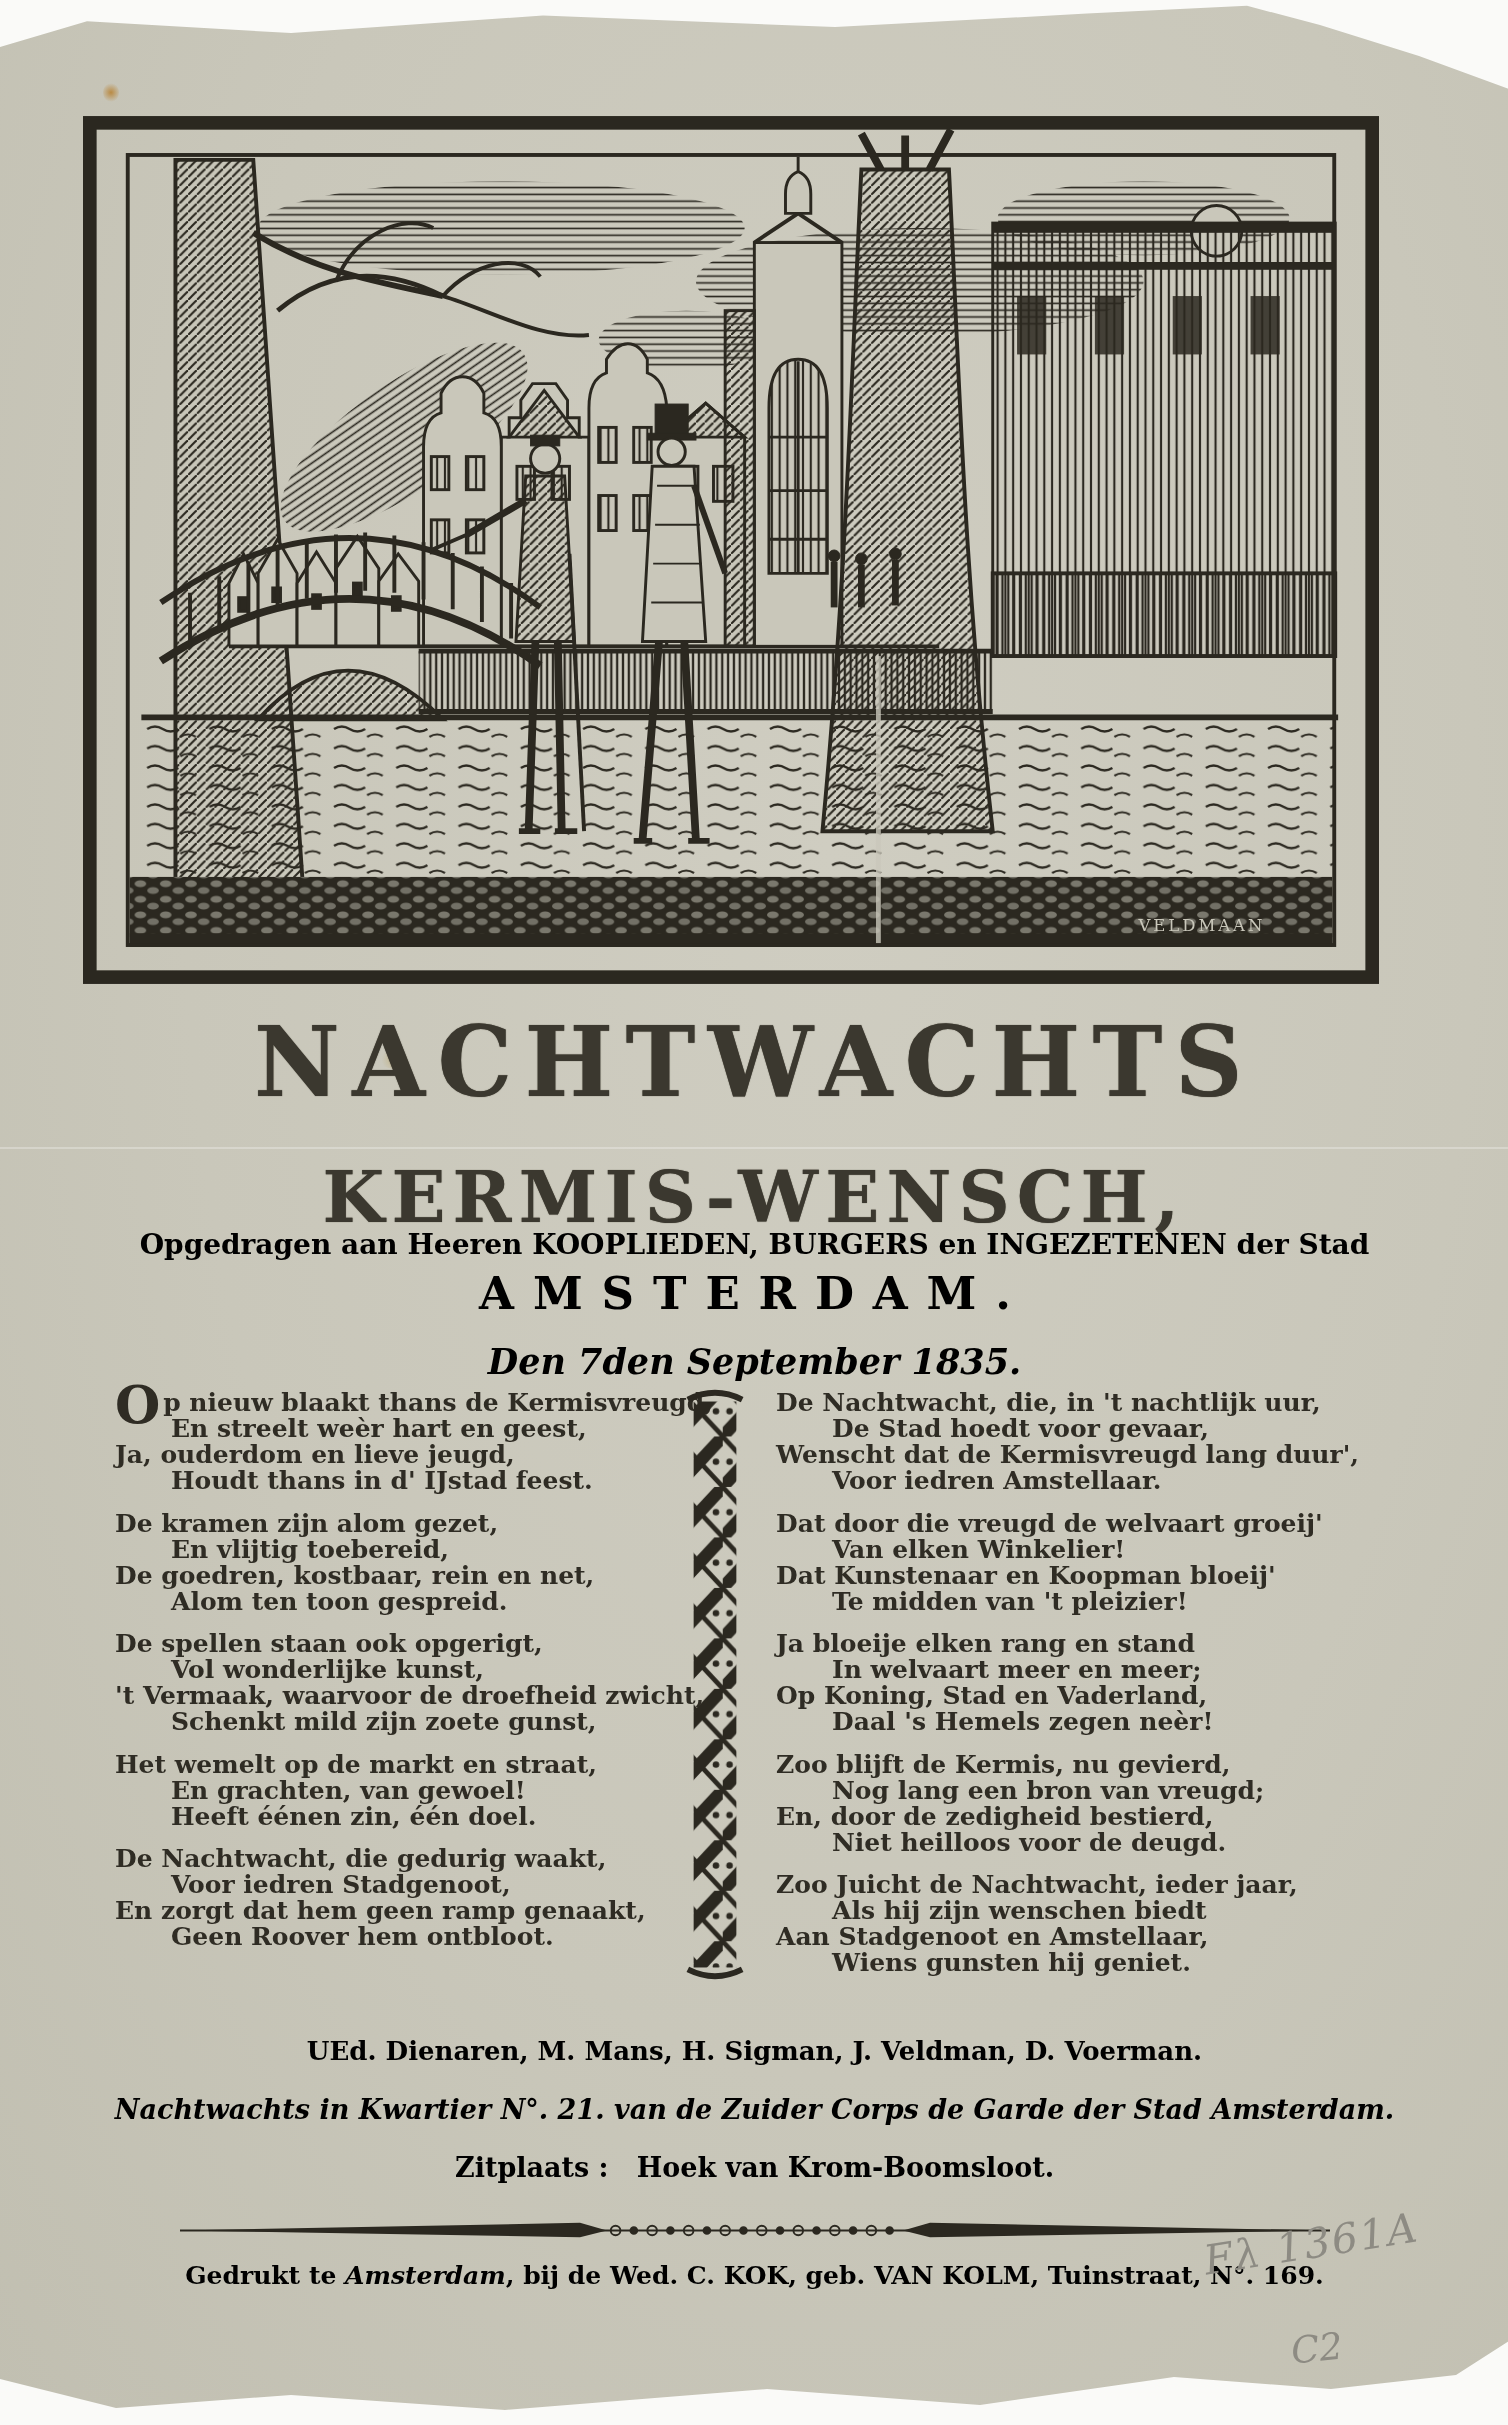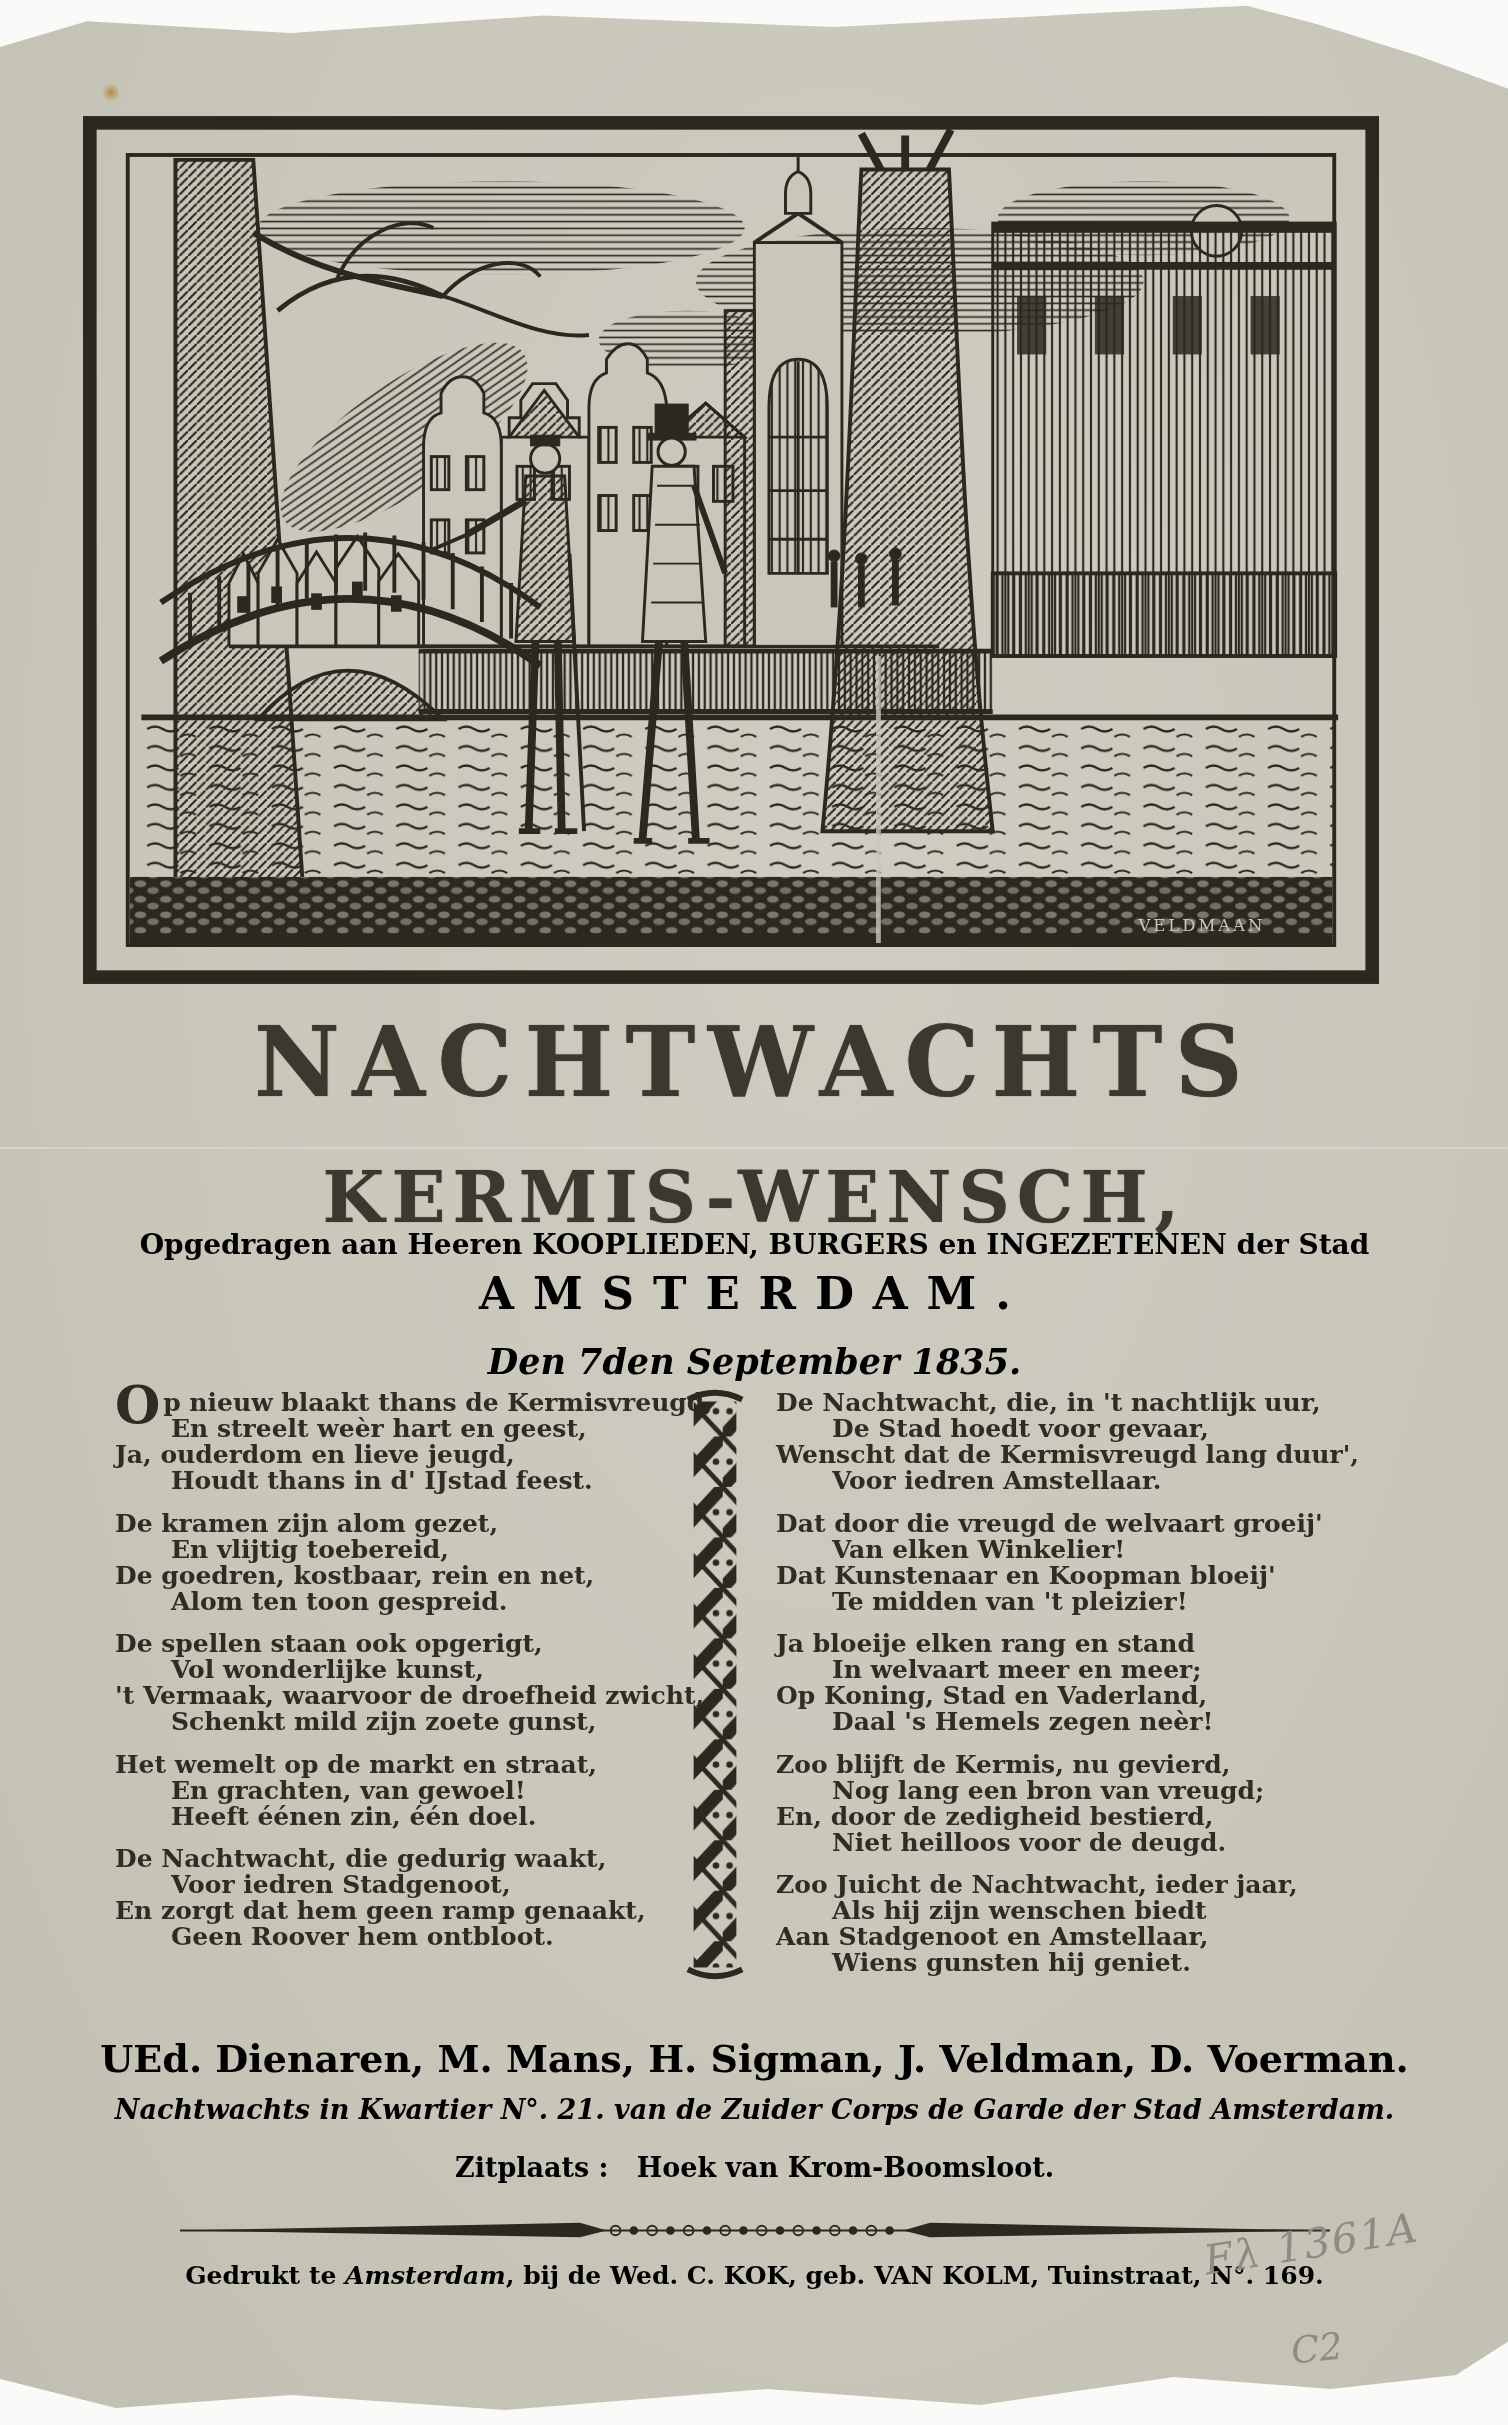--- a/index.html
+++ b/index.html
@@ -24,21 +24,21 @@
   .dedication{top:1228px;font-size:28px;font-weight:bold;}
   .cityline{top:1267px;font-size:45px;font-weight:bold;letter-spacing:.42em;}
   .dateline{top:1341px;font-size:35px;font-weight:bold;font-style:italic;}
   .poemcol{position:absolute;top:1390px;color:#2f2c24;}
   .poemcol.left{left:115px;width:582px;}
   .poemcol.right{left:776px;width:621px;}
   .stanza{margin-bottom:16.5px;}
   .vline{font-size:25px;line-height:26px;font-weight:bold;white-space:nowrap;}
   .vline.ind{padding-left:56px;}
   .dropcap{font-size:52px;line-height:0;vertical-align:-11.6px;margin-right:2.9px;display:inline-block;}
-  .servants{top:2036px;font-size:38px;font-weight:bold;}
+  .servants{top:2036px;font-size:26px;font-weight:bold;}
   .quarter{top:2094px;font-size:27px;font-weight:bold;font-style:italic;}
   .seat{top:2152px;font-size:27px;font-weight:bold;}
   .seat .lbl{}
   .imprint{top:2261px;font-size:25px;font-weight:bold;}
   .imprint .it{font-style:italic;}
   .pencil{position:absolute;color:#8d8b83;font-style:italic;font-family:"DejaVu Serif","Liberation Serif",serif;}
   .pencil1{left:1203px;top:2220px;font-size:41px;transform:rotate(-9deg);letter-spacing:1.9px;}
   .pencil2{left:1291px;top:2327px;font-size:37px;transform:rotate(-6deg);}
   svg{display:block;}
 </style>

